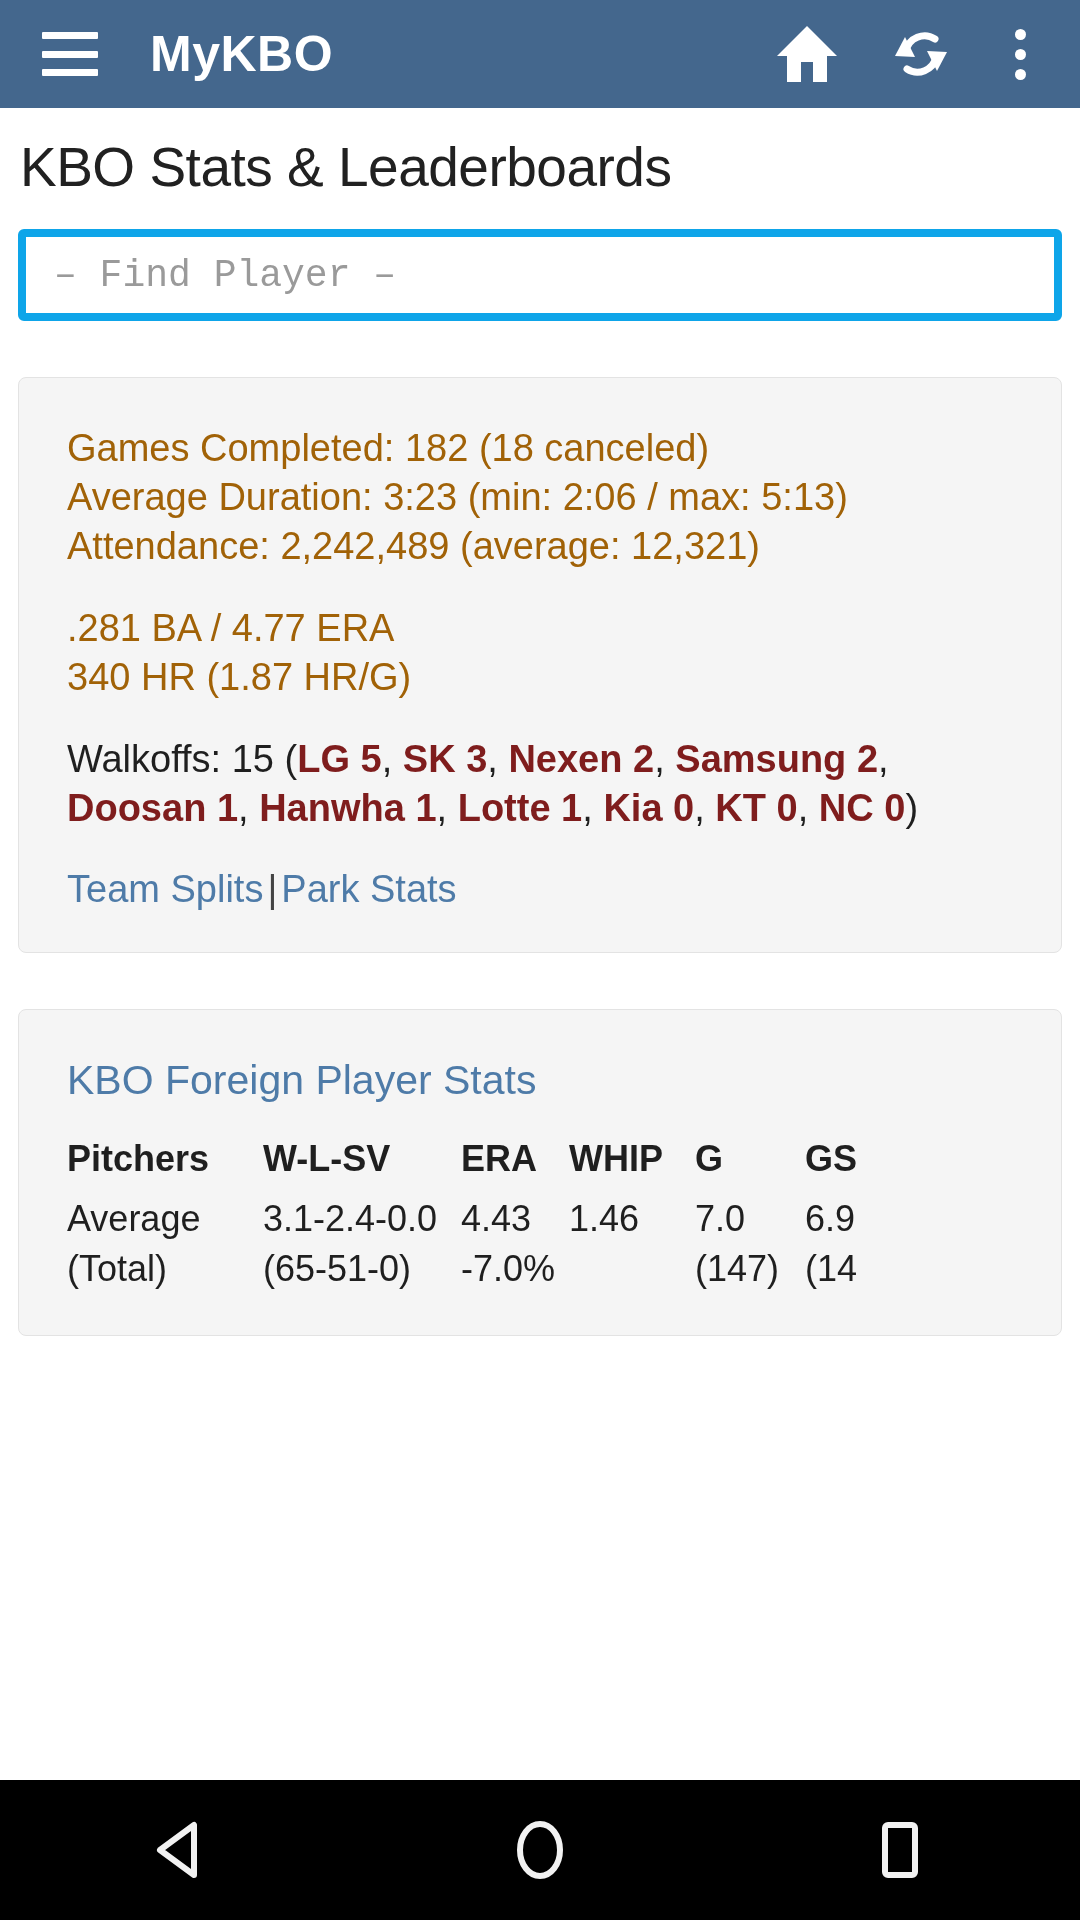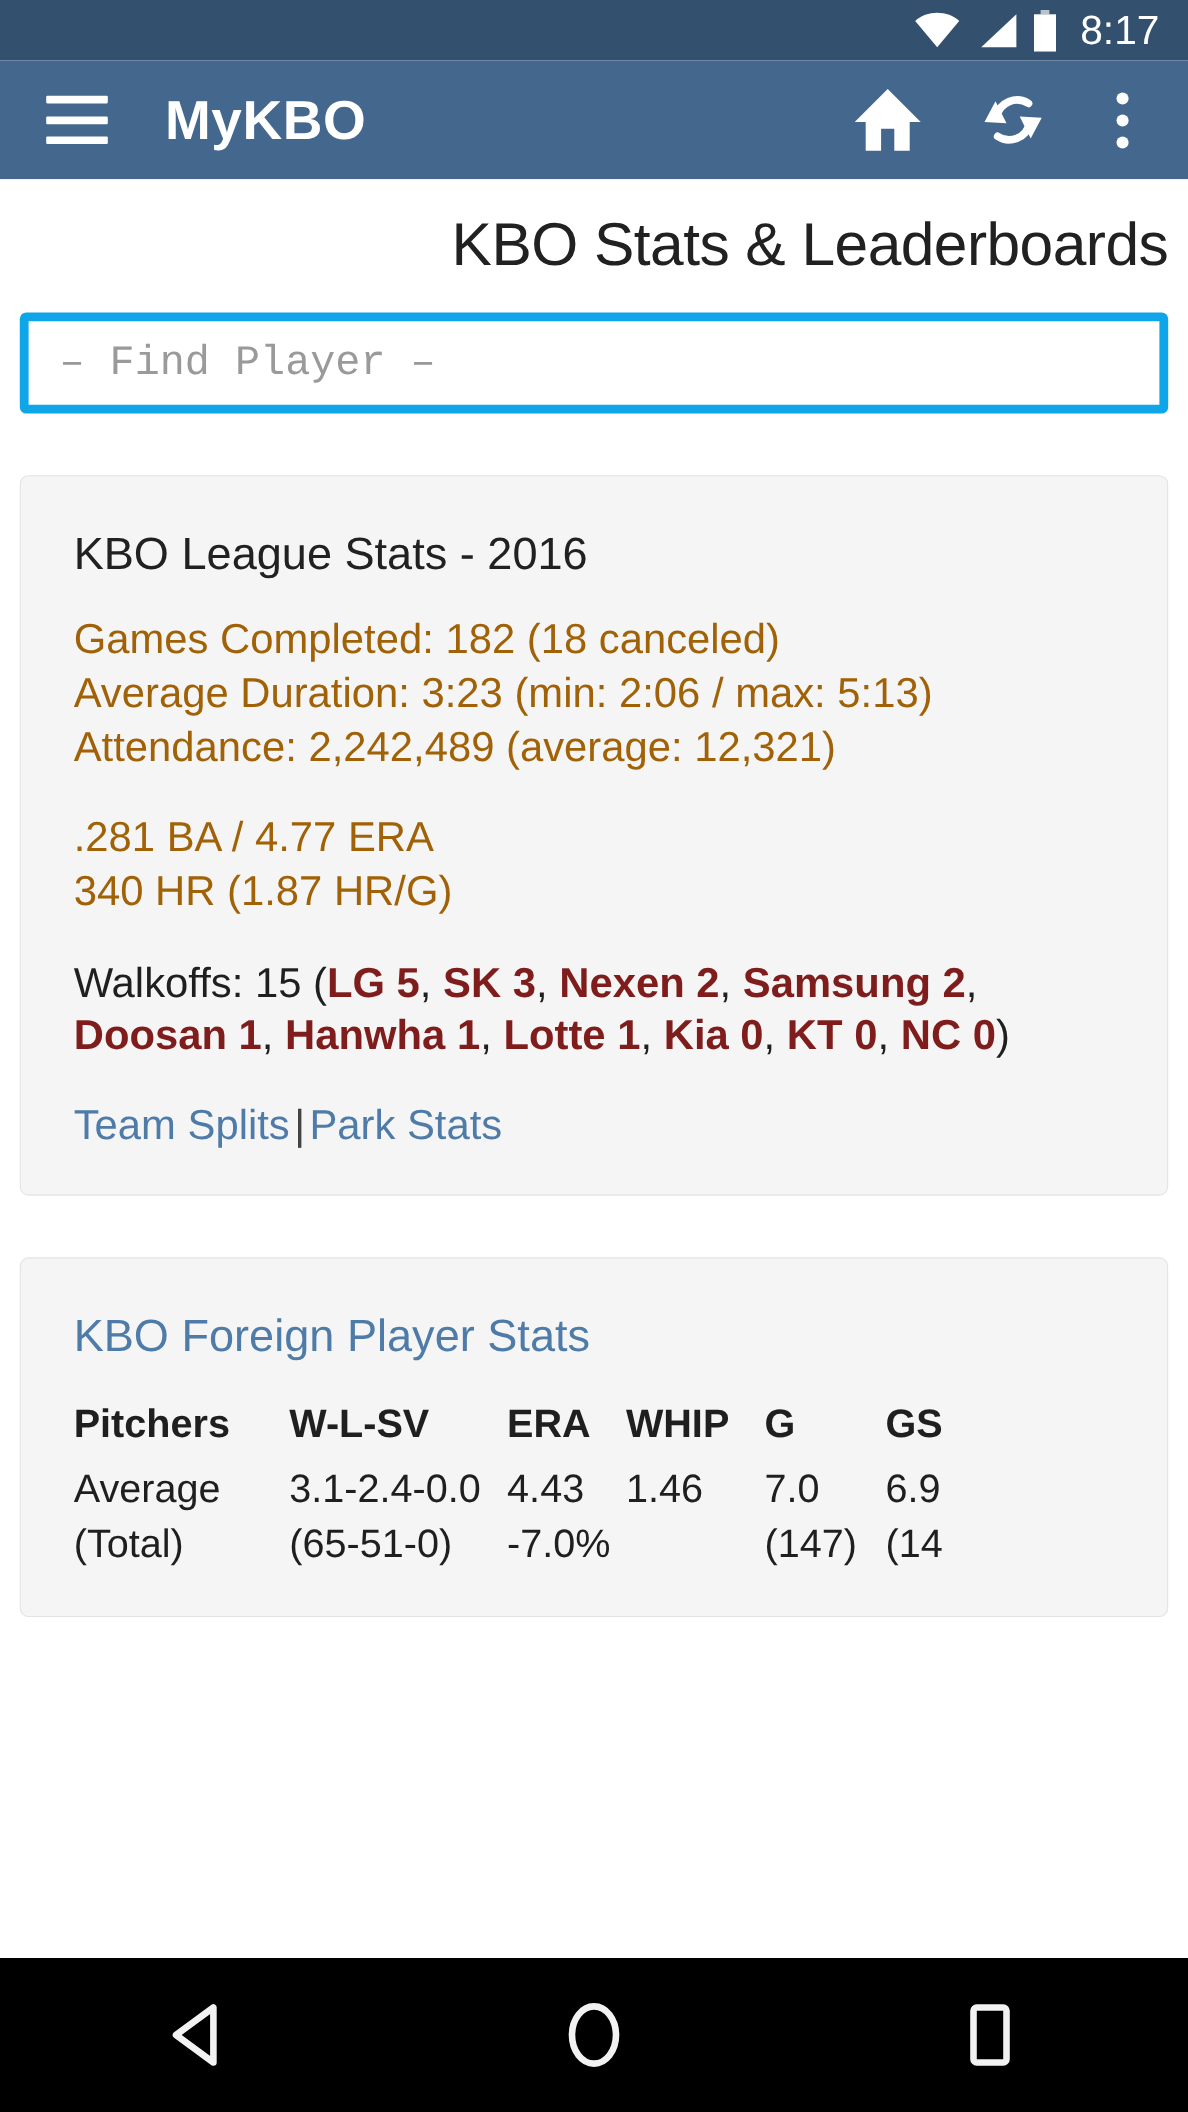--- a/index.html
+++ b/index.html
@@ -38,21 +38,21 @@
   }
   .appbar-actions { margin-left:auto; display:flex; align-items:center; gap:50px; padding-right:14px; }
   .act { display:flex; align-items:center; justify-content:center; cursor:pointer; }
   .kebab { display:flex; flex-direction:column; gap:9px; padding:6px 12px; cursor:pointer; }
   .kebab i { width:11px; height:11px; background:#fff; border-radius:50%; display:block; }
 
   
   .content { flex:1 1 auto; background:#ffffff; overflow:hidden; position:relative; }
   .page-title {
     font-size:55px; color:#212121; font-weight:normal;
-    padding:28px 18px 0 0; line-height:1.15; letter-spacing:-0.5px;text-align:right;
+    padding:28px 18px 0 20px; line-height:1.15; letter-spacing:-0.5px;
   }
 
   .search-wrap { padding:30px 18px 0 18px; }
   .search-field {
     width:100%; height:92px; border:8px solid #0ea5e9; border-radius:6px;
     background:#ffffff; font-size:38px; color:#9a9a9a;
     font-family:Liberation Mono, monospace;
     padding:0 28px; outline:none;
   }
   .search-field::placeholder { color:#9a9a9a; opacity:1; }
@@ -99,41 +99,20 @@
     height:140px; background:#000000; flex:0 0 auto;
     display:flex; align-items:center; justify-content:space-around;
   }
   .nav-btn { width:180px; height:140px; display:flex; align-items:center; justify-content:center; cursor:pointer; }
 </style>
 </head>
 <body>
 
 <div class="screen">
 
-  <div class="statusbar">
-    <div class="sb-icons">
-      <span class="wifi-ico">
-        <svg width="44" height="34" viewBox="0 0 44 34">
-            <path d="M2 8 C 12 -2, 32 -2, 42 8 L 22 32 Z" fill="#ffffff"></path>
-          </svg>
-      </span>
-      <span class="sig-ico">
-        <svg width="40" height="34" viewBox="0 0 40 34">
-            <path d="M38 2 L38 32 L6 32 Z" fill="#ffffff"></path>
-          </svg>
-      </span>
-      <span class="bat-ico">
-        <svg width="24" height="38" viewBox="0 0 24 38">
-          <rect x="8" y="0" width="8" height="4" fill="#b9c3cd"></rect>
-          <rect x="2" y="4" width="20" height="34" fill="#ffffff"></rect>
-        </svg>
-      </span>
-    </div>
-    <span class="sb-time">8:17</span>
-  </div>
 
   <div class="appbar">
     <div class="hamburger">
       <i></i>
         <i></i>
         <i></i>
     </div>
     <div class="app-title">MyKBO</div>
     <div class="appbar-actions">
       <span class="act">
@@ -161,21 +140,20 @@
 
   <div class="content">
 
     <div class="page-title">KBO Stats &amp; Leaderboards</div>
 
     <div class="search-wrap">
       <input class="search-field" type="text" placeholder="– Find Player –" style="">
     </div>
 
     <div class="card">
-      <div class="card-title">KBO League Stats - 2016</div>
 
       <div class="stat-line">Games Completed: 182 (18 canceled)</div>
       <div class="stat-line">Average Duration: 3:23 (min: 2:06 / max: 5:13)</div>
       <div class="stat-line">Attendance: 2,242,489 (average: 12,321)</div>
 
       <div class="block-gap"></div>
 
       <div class="stat-line">.281 BA / 4.77 ERA</div>
       <div class="stat-line">340 HR (1.87 HR/G)</div>
 

